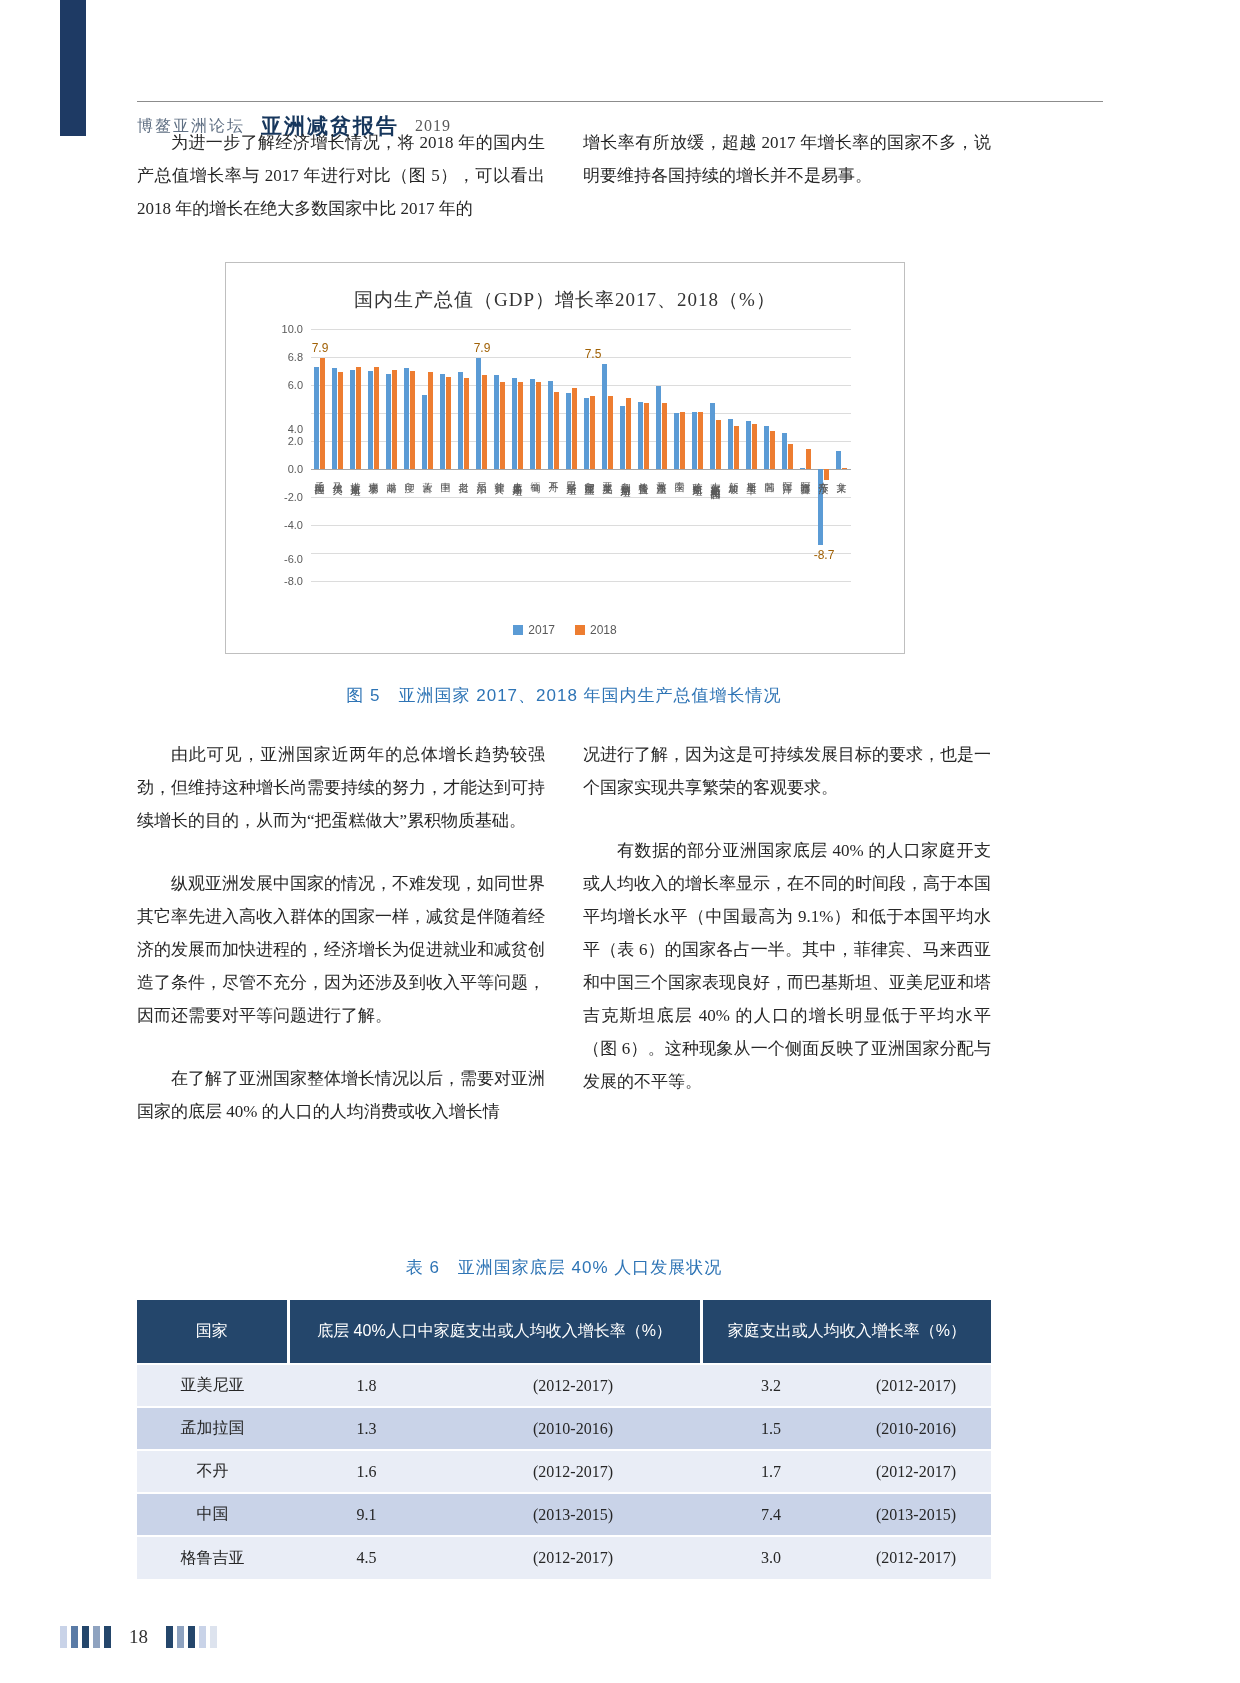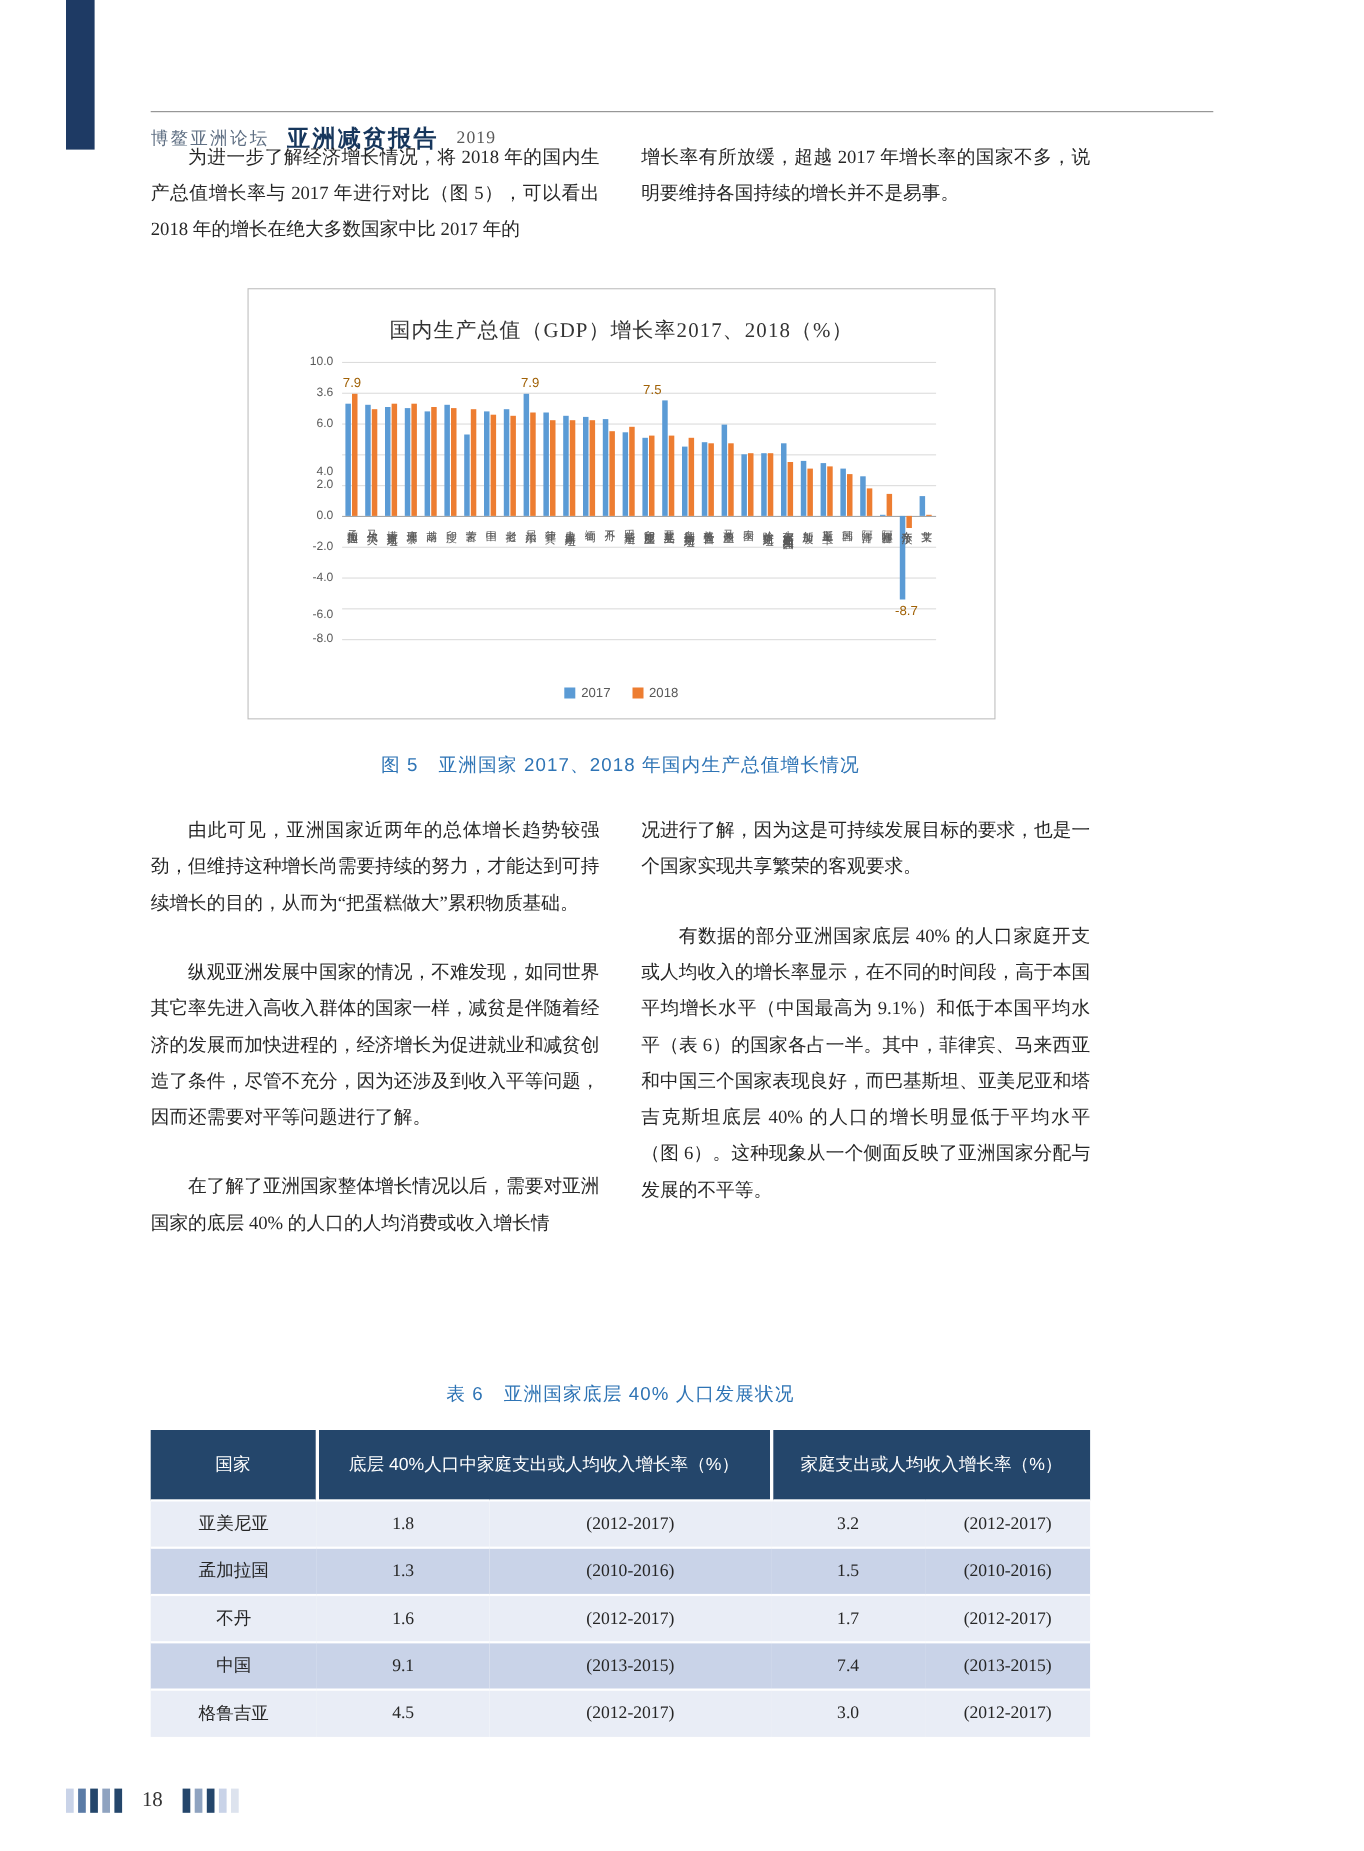--- a/index.html
+++ b/index.html
@@ -72,21 +72,21 @@
         <p class="para">增长率有所放缓，超越 2017 年增长率的国家不多，说明要维持各国持续的增长并不是易事。</p>
       </div>
   </div>
 
   <div class="chart-box">
     <div class="chart-title">国内生产总值（GDP）增长率2017、2018（%）</div>
     <div class="plot">
         <div class="gridline" style="top: 0px;"></div>
         <div class="ytick" style="top: -6px;">10.0</div>
         <div class="gridline" style="top: 28px;"></div>
-        <div class="ytick" style="top: 22px;">3.6</div>
+        <div class="ytick" style="top: 22px;">6.8</div>
         <div class="gridline" style="top: 56px;"></div>
         <div class="ytick" style="top: 50px;">6.0</div>
         <div class="gridline" style="top: 84px;"></div>
         <div class="ytick" style="top: 94px;">4.0</div>
         <div class="gridline" style="top: 112px;"></div>
         <div class="ytick" style="top: 106px;">2.0</div>
         <div class="gridline zero" style="top: 140px;"></div>
         <div class="ytick" style="top: 134px;">0.0</div>
         <div class="gridline" style="top: 168px;"></div>
         <div class="ytick" style="top: 162px;">-2.0</div>

